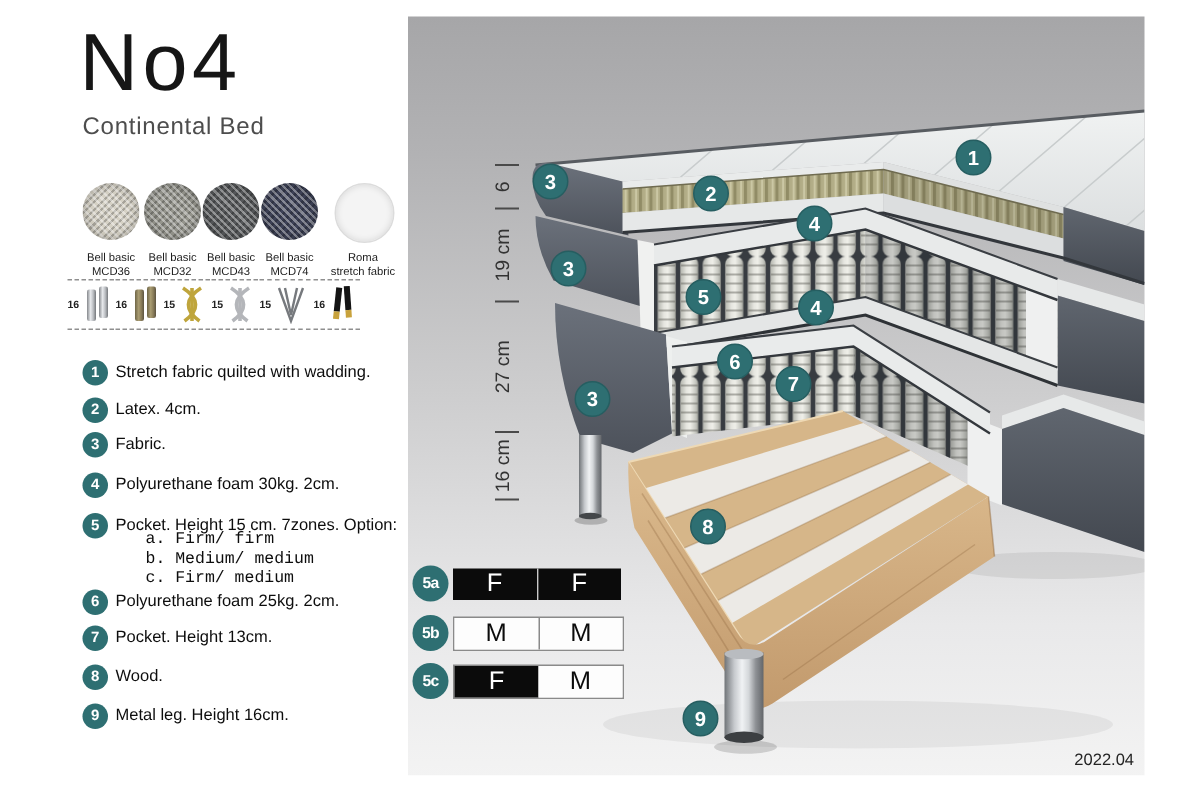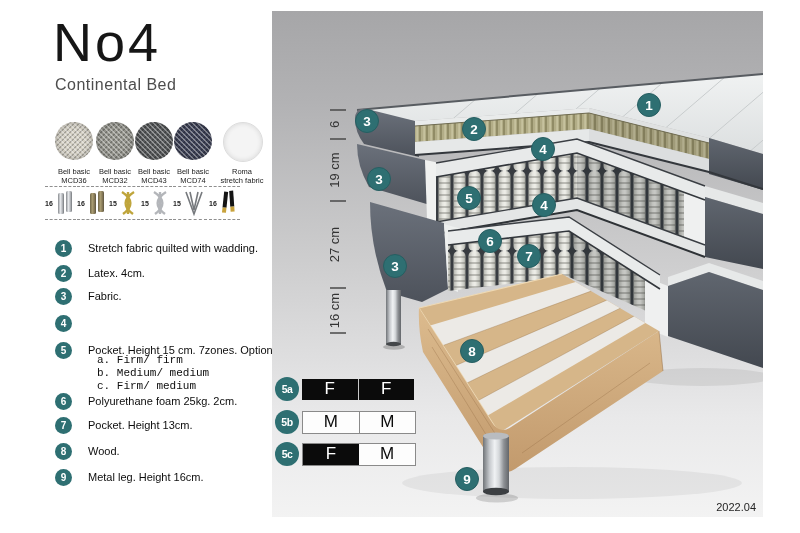--- a/index.html
+++ b/index.html
@@ -19,21 +19,21 @@
             color:#1c1c1c;}
   .leg-cell{position:absolute;top:186px;width:31px;height:32px;
             border-top:1px dashed #8f8f8f;border-bottom:1px dashed #8f8f8f;
             display:flex;align-items:center;justify-content:flex-start;gap:1px;}
   .leg-num{font-size:7px;font-weight:bold;color:#222;}
   
   .lg-row{position:absolute;left:55px;display:flex;align-items:flex-start;}
   .lg-badge{width:17px;height:17px;border-radius:50%;background:#2e6f72;color:#fff;
             font-size:10px;font-weight:bold;display:flex;align-items:center;justify-content:center;
             flex:0 0 17px;}
-  .lg-text{margin-left:16px;font-size:11px;color:#0d0d0d;padding-top:2px;white-space:nowrap;}
+  .lg-text{margin-left:5px;font-size:11px;color:#0d0d0d;padding-top:2px;white-space:nowrap;}
   .lg-opts{position:absolute;left:97px;font-size:11px;color:#0d0d0d;line-height:12.8px;white-space:nowrap;}
   
   #panel{position:absolute;left:272px;top:11px;width:491px;height:508px;
          background:linear-gradient(180deg,#a6a6a8 0%,#b2b2b4 18%,#cccccd 48%,#e9e9ea 80%,#f3f3f3 100%);}
   .fm-row{position:absolute;display:flex;align-items:center;}
   .fm-badge{width:24px;height:24px;border-radius:50%;background:#2e6f72;color:#fff;
             font-size:10.5px;font-weight:bold;display:flex;align-items:center;justify-content:center;
             letter-spacing:-0.5px;flex:0 0 24px;}
   .fm-bar{display:flex;width:112px;height:21px;margin-left:3px;}
   .fm-cell{flex:1;display:flex;align-items:center;justify-content:center;
@@ -156,20 +156,21 @@
   <div class="lg-row" style="top:265px;">
     <div class="lg-badge">2</div>
     <div class="lg-text">Latex. 4cm.</div>
     </div>
   <div class="lg-row" style="top:288px;">
     <div class="lg-badge">3</div>
     <div class="lg-text">Fabric.</div>
     </div>
   <div class="lg-row" style="top:315px;">
     <div class="lg-badge">4</div>
+    <div class="lg-text">Polyurethane foam 30kg. 2cm.</div>
     </div>
   <div class="lg-row" style="top:342px;">
     <div class="lg-badge">5</div>
     <div class="lg-text">Pocket. Height 15 cm. 7zones. Option:</div>
     </div>
   <div class="lg-opts" style="top:354px;font-family:Liberation Mono, monospace;">
     <div>a. Firm/ firm</div>
     <div>b. Medium/ medium</div>
     <div>c. Firm/ medium</div>
     </div>

